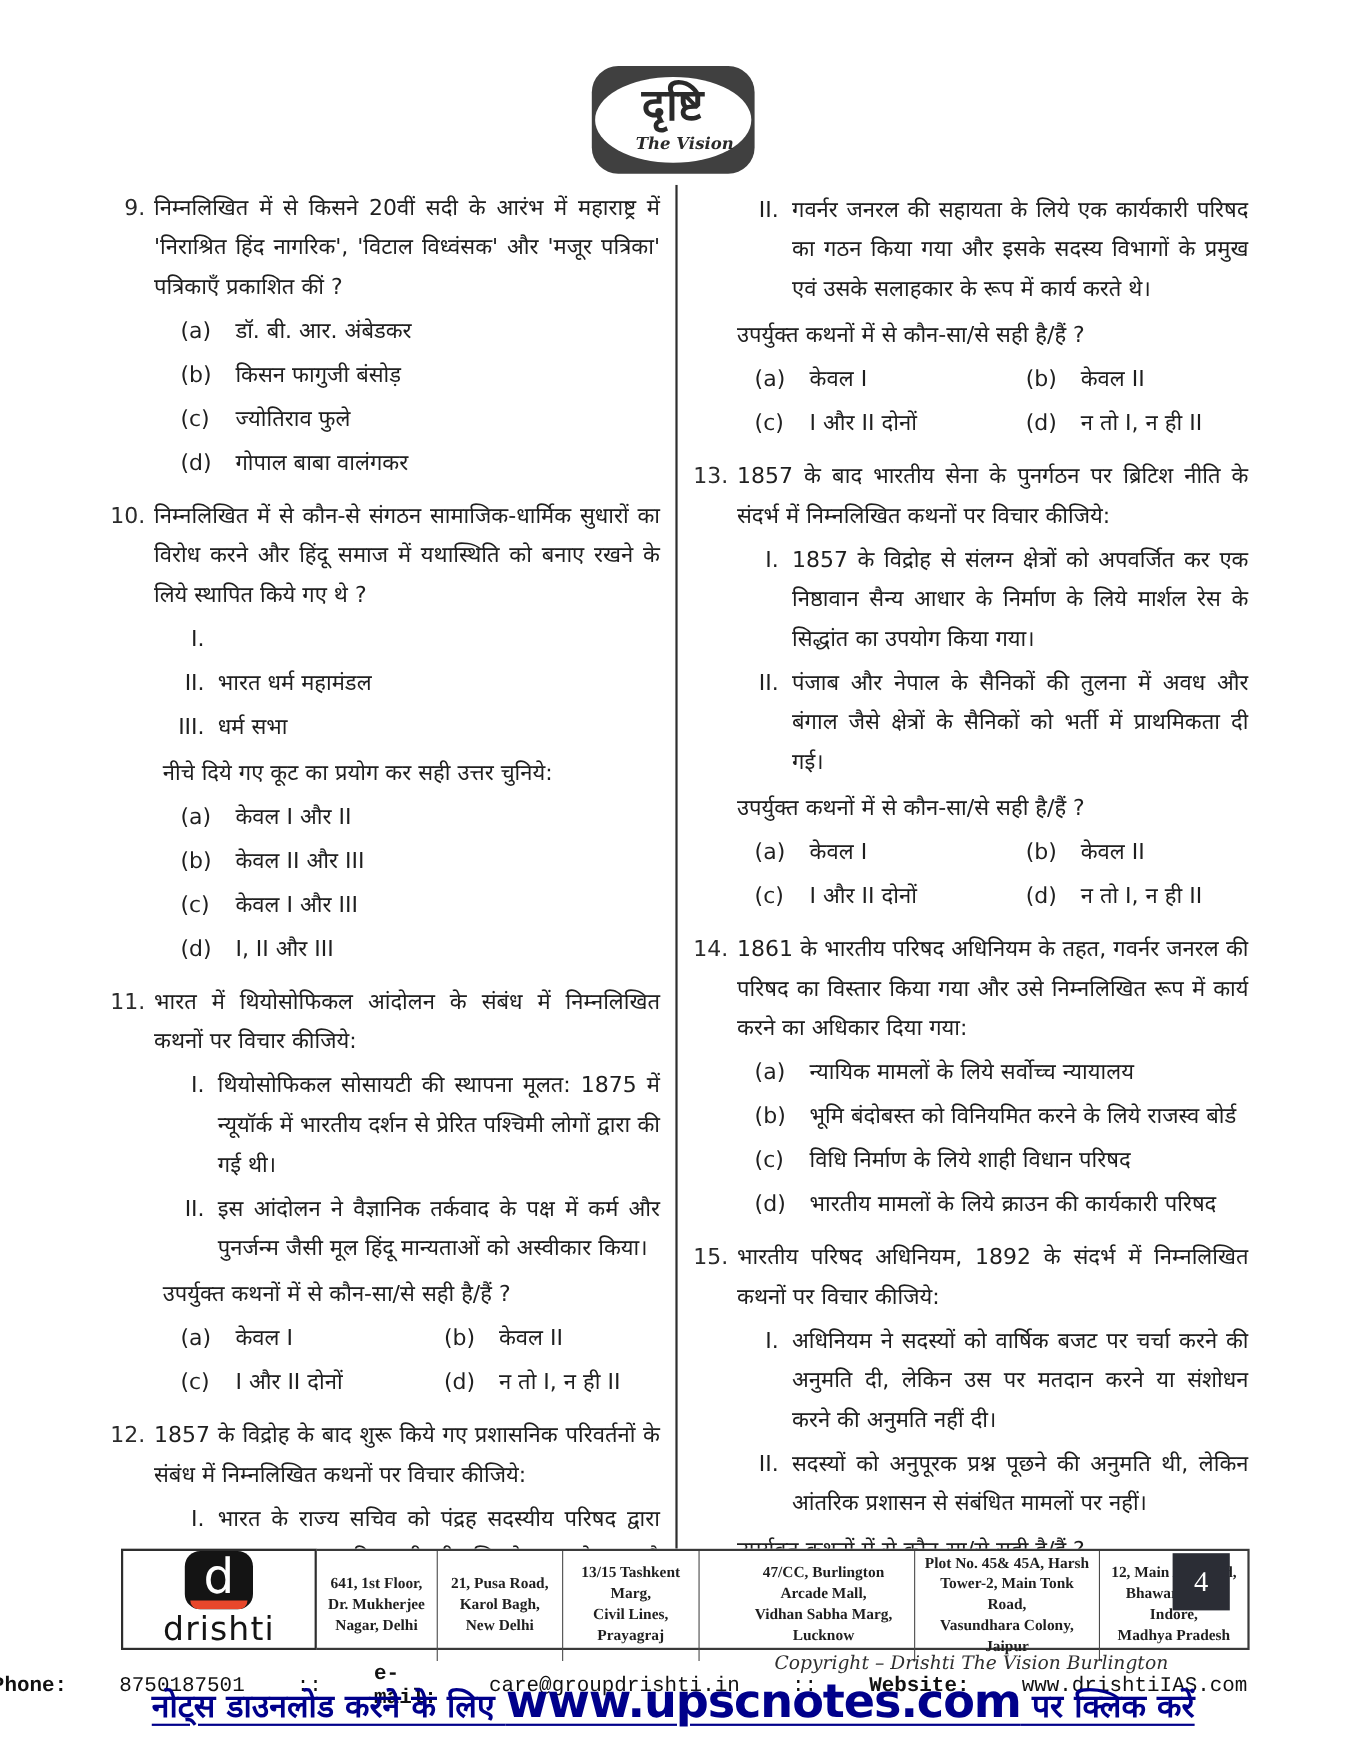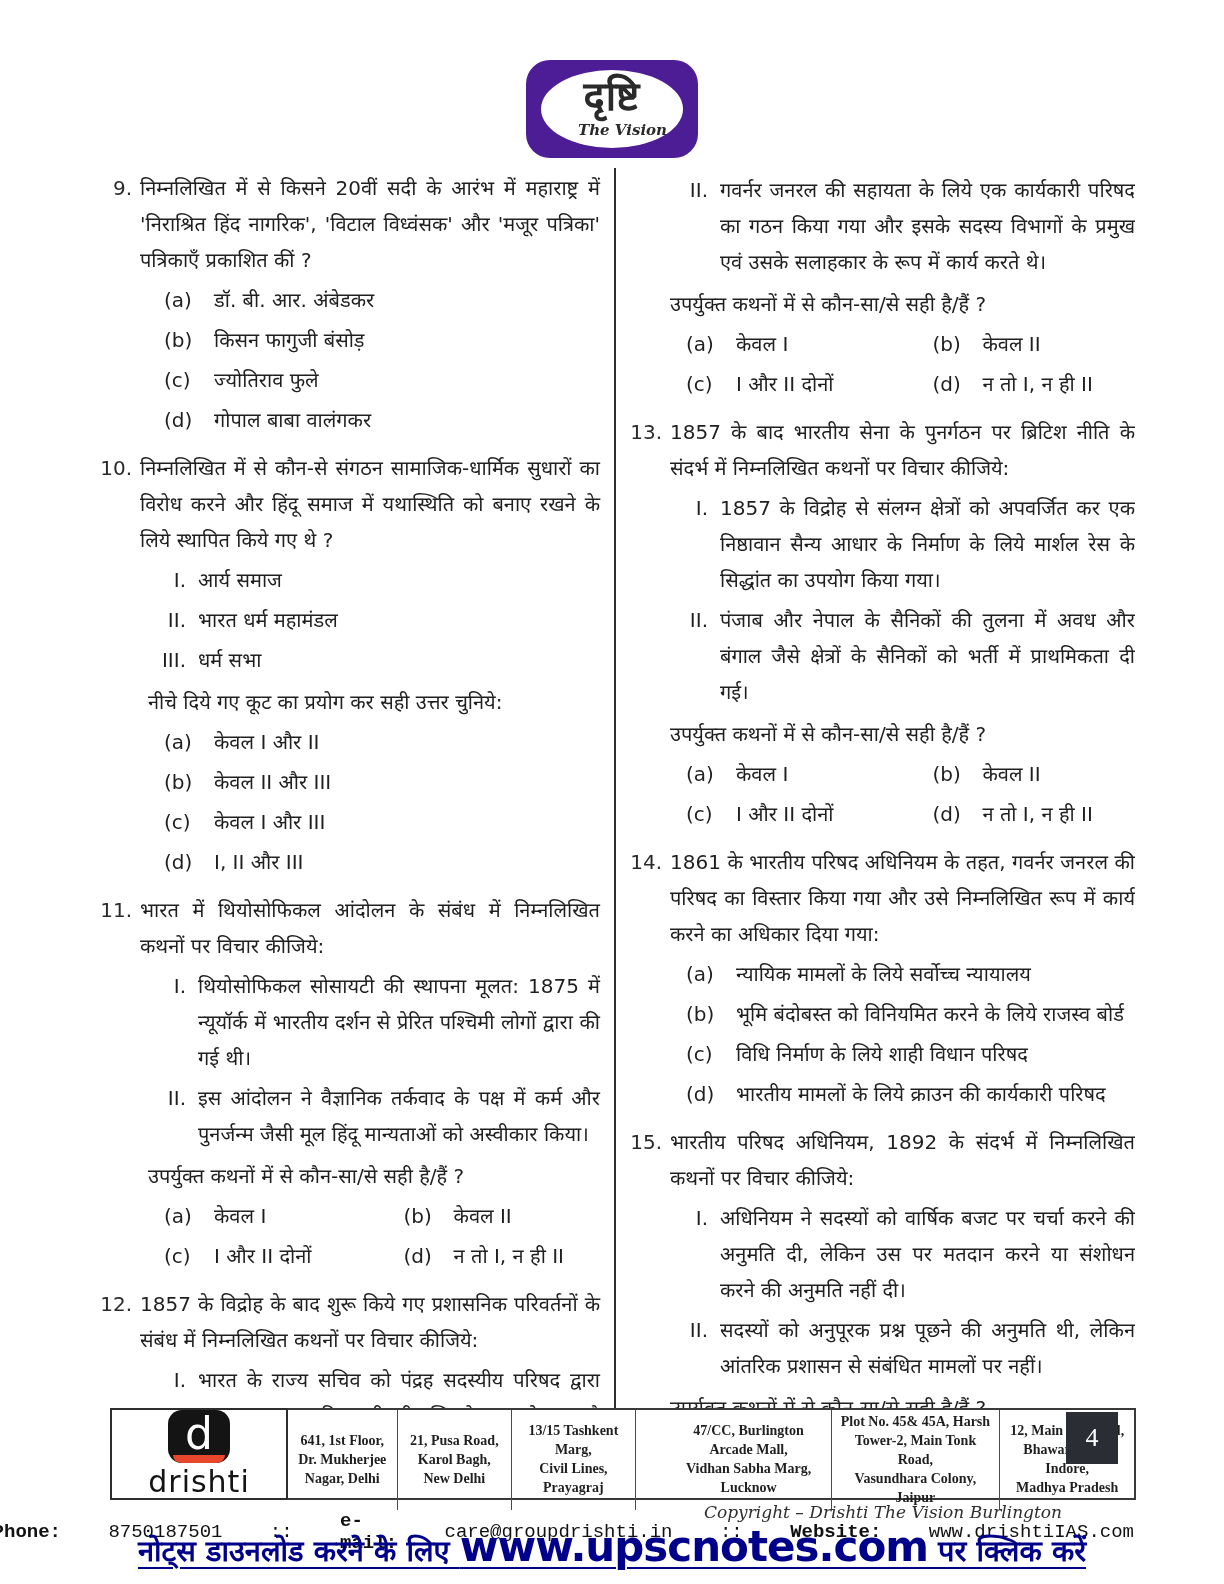--- a/index.html
+++ b/index.html
@@ -7,21 +7,21 @@
     position:relative;
     width:1224px;height:1584px;
     background:#ffffff;
     font-family:"DejaVu Sans",sans-serif;
     color:#1f1f1f;
     overflow:hidden;
   }
   
   .logo-wrap{position:absolute;top:60px;left:0;width:100%;display:flex;justify-content:center;}
   .logo-box{
-    width:172px;height:98px;background:#4c1d95;border-radius:24px;
+    width:148px;height:98px;background:#404040;border-radius:24px;
     display:flex;align-items:center;justify-content:center;text-align:right;
   }
   .logo-ellipse{
     position:relative;width:142px;height:78px;background:#ffffff;border-radius:50%;
     display:flex;align-items:flex-start;justify-content:center;
   }
   .logo-hindi{font-size:40px;font-weight:bold;color:#2a2a2a;line-height:1.1;margin-top:4px;letter-spacing:1px;}
   .logo-tagline{
     position:absolute;right:16px;bottom:9px;
     font-family:"DejaVu Serif",serif;font-style:italic;font-weight:bold;
@@ -136,21 +136,20 @@
         <div class="opt sub">
           <span class="opt-label">(d)</span>
           <div class="opt-text">गोपाल बाबा वालंगकर</div>
         </div>
         <div class="q">
           <span class="q-num">10.</span>
           <div class="q-text">निम्नलिखित में से कौन-से संगठन सामाजिक-धार्मिक सुधारों का विरोध करने और हिंदू समाज में यथास्थिति को बनाए रखने के लिये स्थापित किये गए थे  ?</div>
         </div>
         <div class="stmt sub">
           <span class="stmt-label">I.</span>
-          <div class="stmt-text">आर्य समाज</div>
         </div>
         <div class="stmt sub">
           <span class="stmt-label">II.</span>
           <div class="stmt-text">भारत धर्म महामंडल</div>
         </div>
         <div class="stmt sub">
           <span class="stmt-label">III.</span>
           <div class="stmt-text">धर्म सभा</div>
         </div>
         <div class="lead sub">नीचे दिये गए कूट का प्रयोग कर सही उत्तर चुनिये:</div>

